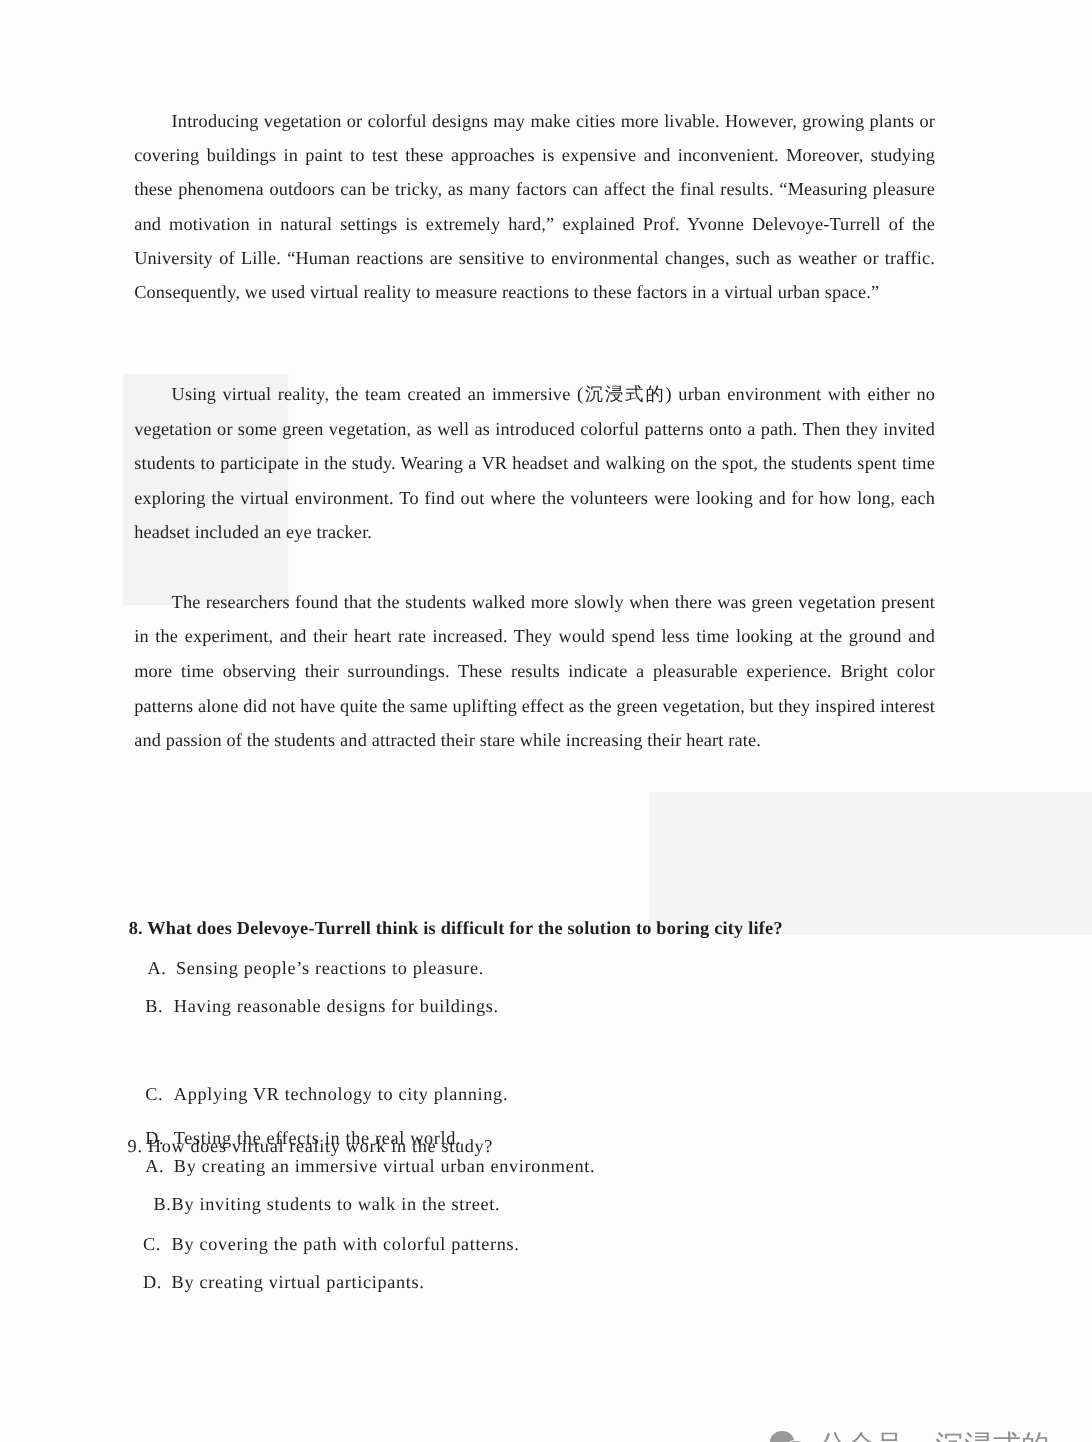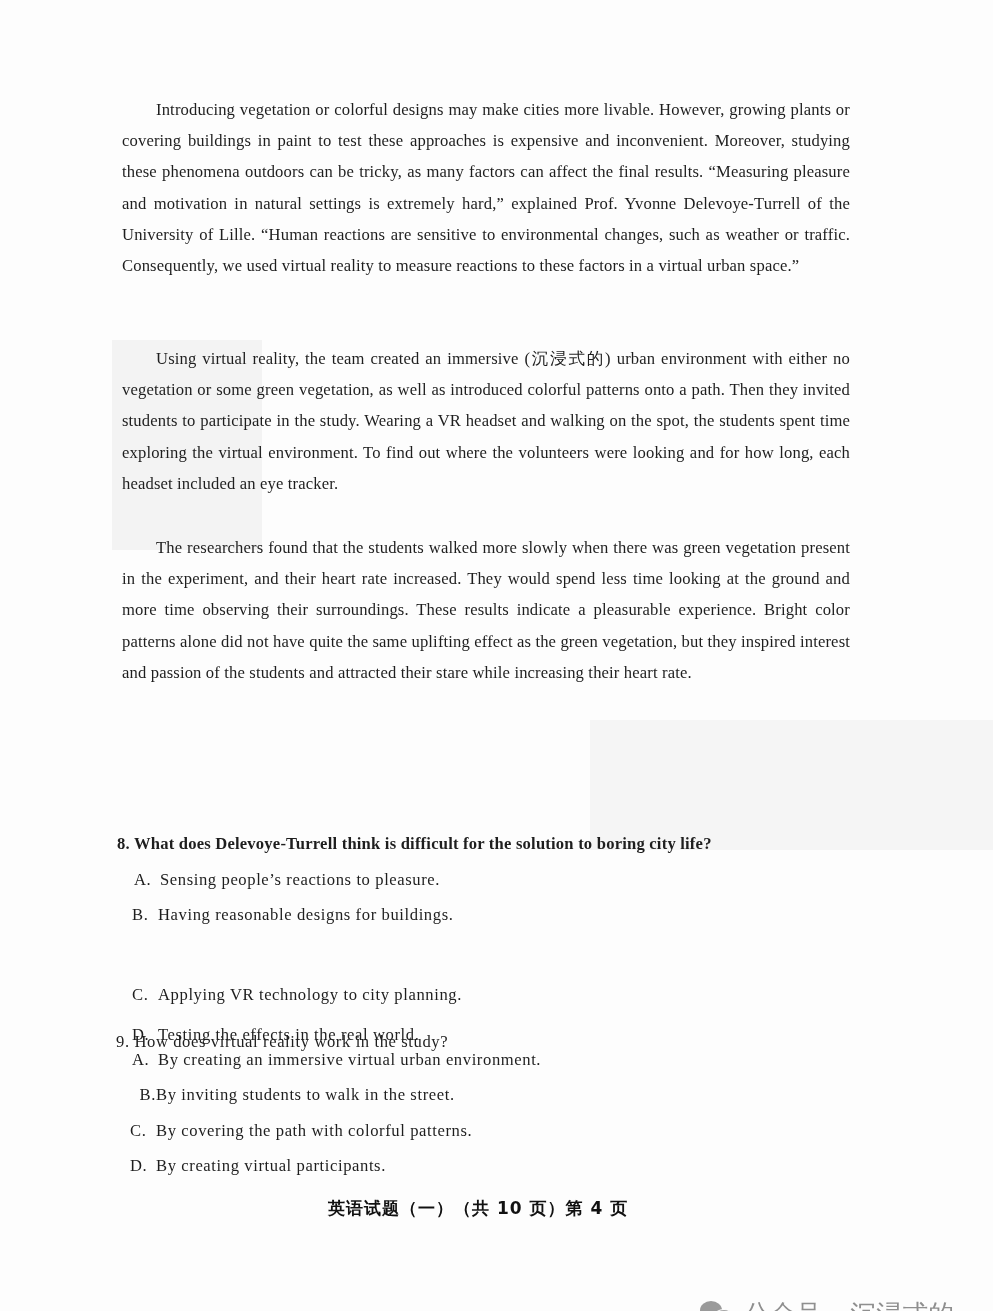--- a/index.html
+++ b/index.html
@@ -47,21 +47,20 @@
     <p class="q" style="left:116px; top:1013px; letter-spacing:0.6px;margin-top:19px;">
       <span>9.</span>
       <span>How does virtual reality work in the study?</span>
     </p>
     <p class="opt" style="left:132px; top:1050px;font-family:Liberation Serif, serif;"><span class="letter">A.</span><span>By creating an immersive virtual urban environment.</span></p>
     <p class="opt" style="left:130px; top:1085px;text-align:right;"><span class="letter">B.</span><span>By inviting students to walk in the street.</span></p>
     <p class="opt" style="left:130px; top:1121px;"><span class="letter">C.</span><span>By covering the path with colorful patterns.</span></p>
     <p class="opt" style="left:130px; top:1156px;"><span class="letter">D.</span><span>By creating virtual participants.</span></p>
   </div>
 
-  <div class="footer">英语试题（一）（共 10 页）第 4 页</div>
 
   <div class="watermark">
     <div class="wm-icon">
       <div class="b1"></div>
         <div class="b2"></div>
     </div>
     <span>公众号</span>
     <span class="wm-sep">·</span>
     <span>沉浸式的</span>
   </div>

